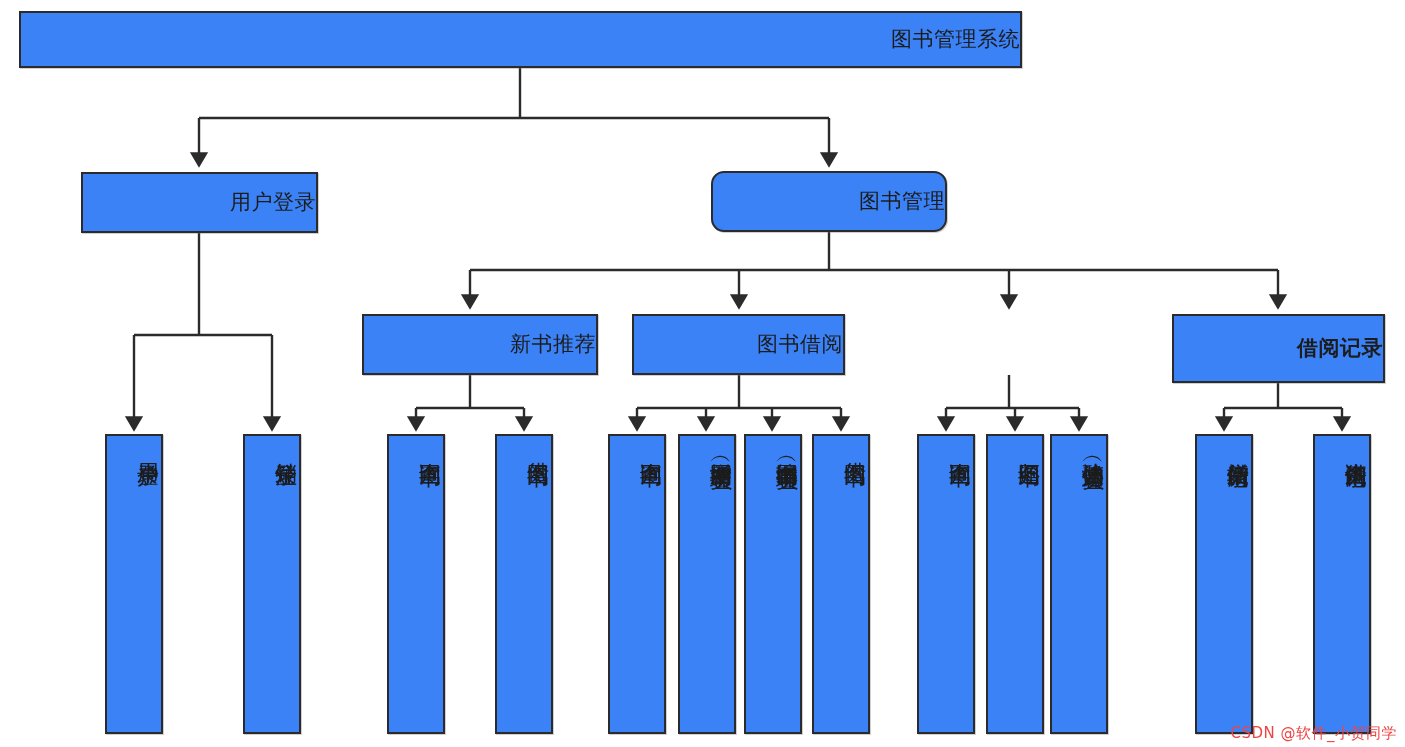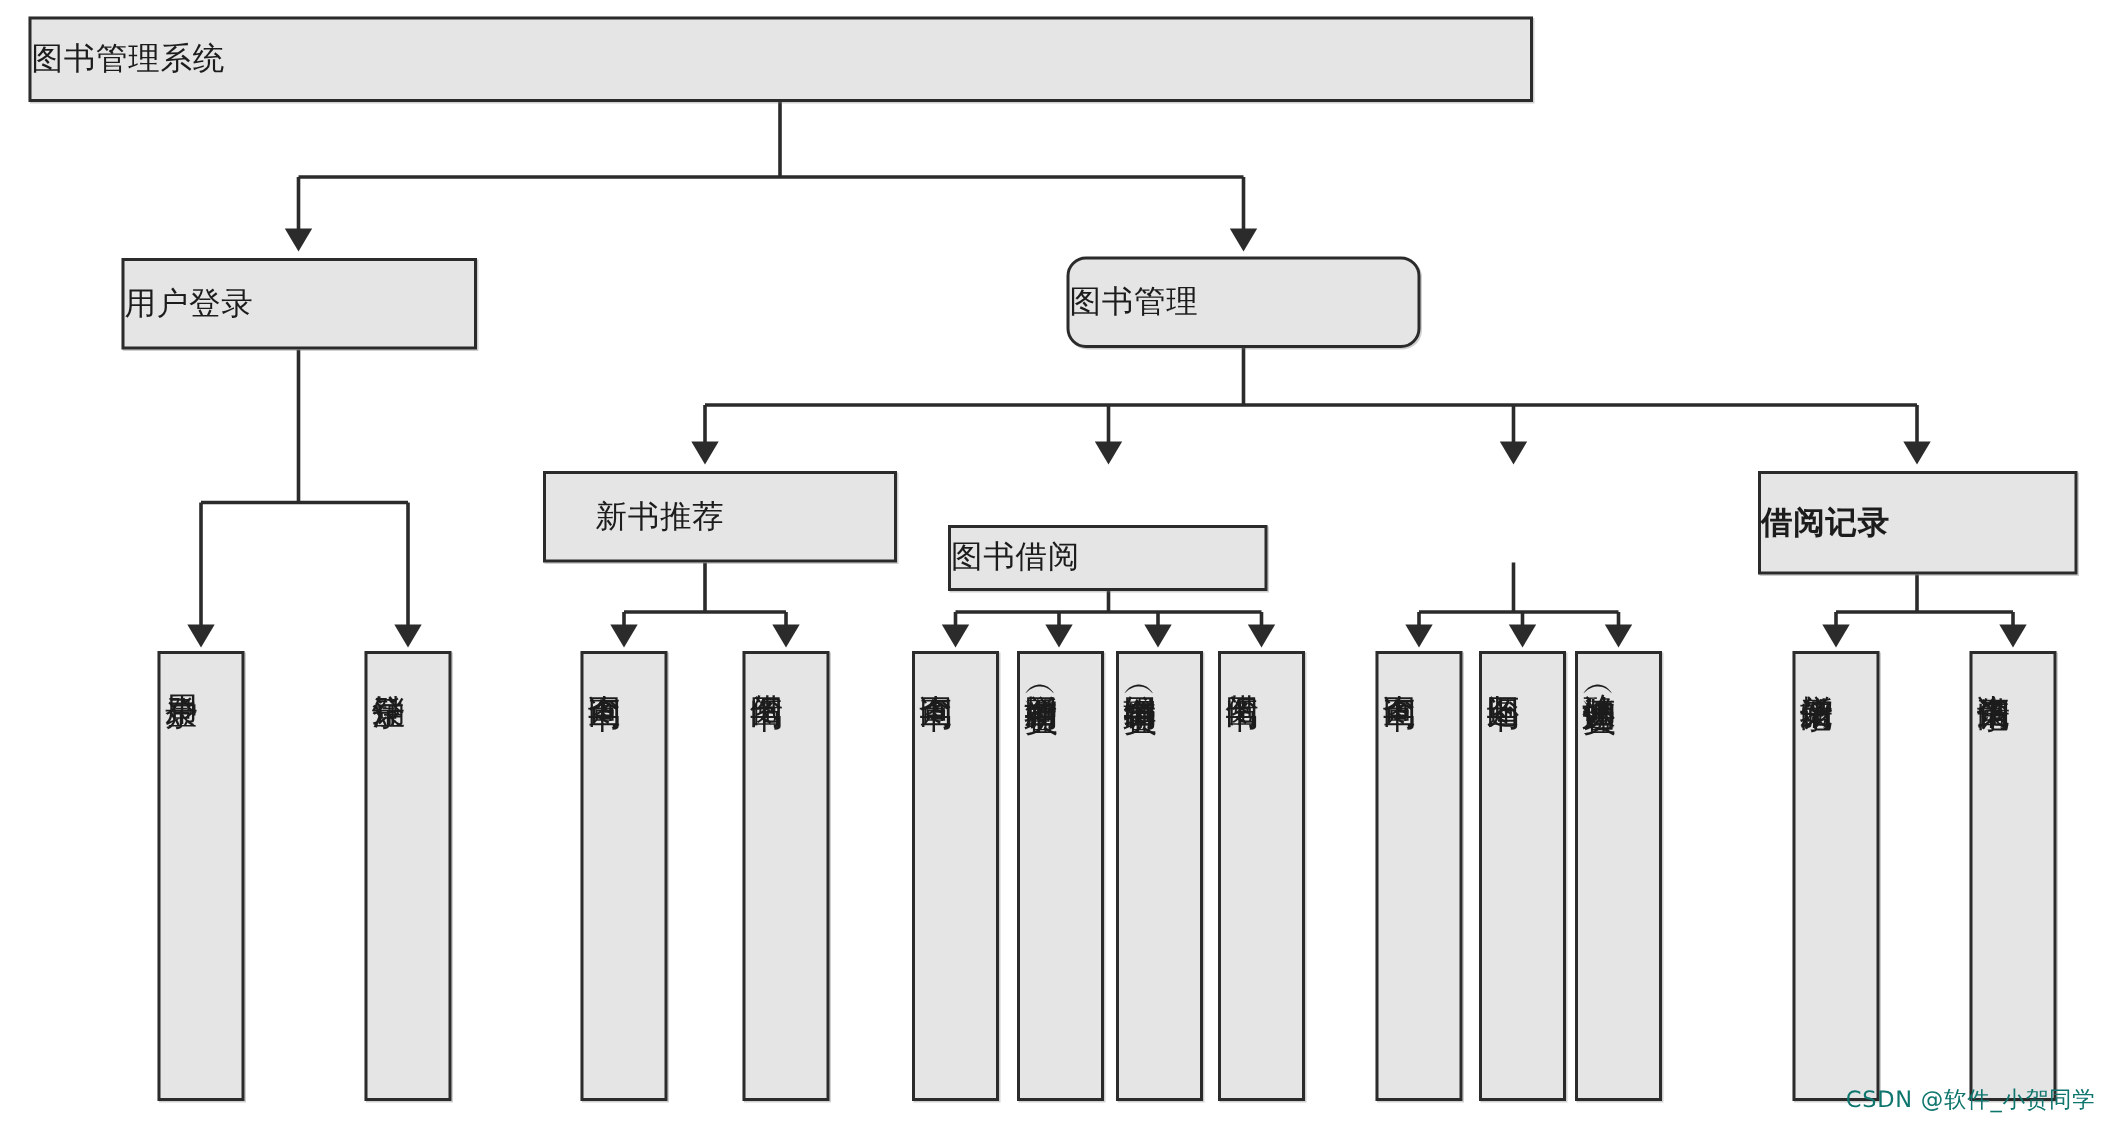--- a/index.html
+++ b/index.html
@@ -5,26 +5,26 @@
   html,body{margin:0;padding:0;background:#ffffff;}
   body{
     font-family:"DejaVu Sans","Liberation Sans",sans-serif;
     width:1405px;height:747px;overflow:hidden;position:relative;
   }
   #diagram-root{position:relative;width:1405px;height:747px;background:#fff;}
   svg.layer{position:absolute;left:0;top:0;width:1405px;height:747px;}
 
   .node-box{
     position:absolute;
-    background:#e5e5e5;
+    background:#3b82f6;
     border:2.2px solid #2b2b2b;
     box-sizing:border-box;
     display:flex;
     align-items:center;
-    justify-content:flex-start;
+    justify-content:flex-end;
     box-shadow:1px 1px 0 rgba(120,120,120,0.35);
   }
   .node-label{
     color:#1c1c1c;
     font-size:21px;
     line-height:1.12;
     letter-spacing:0.5px;
     white-space:nowrap;
     text-align:center;
   }
@@ -39,21 +39,21 @@
     line-height:1.18;
     letter-spacing:1px;
     white-space:normal;
     max-height:100%;
   }
   #watermark{
     position:absolute;
     right:8px;
     bottom:4px;
     font-size:15px;
-    color:#0f766e;
+    color:#ef4444;
     letter-spacing:0.5px;
     white-space:nowrap;
     pointer-events:none;
   }
 </style>
 </head>
 <body>
 
 <div id="diagram-root">
 
@@ -114,21 +114,21 @@
   <div class="node-box" style="left:81px;top:172px;width:237px;height:61px;">
     <span class="node-label">用户登录</span>
   </div>
   <div class="node-box" style="left:711px;top:171px;width:236px;height:61px;border-radius:13px;">
     <span class="node-label">图书管理</span>
   </div>
 
   <div class="node-box" style="left:362px;top:314px;width:236px;height:61px;padding-left:33px;">
     <span class="node-label">新书推荐</span>
   </div>
-  <div class="node-box" style="left:632px;top:314px;width:213px;height:44px;margin-top:36px;">
+  <div class="node-box" style="left:632px;top:314px;width:213px;height:61px;">
     <span class="node-label">图书借阅</span>
   </div>
   <div class="node-box" style="left:1172px;top:314px;width:213px;height:69px;font-weight:bold;">
     <span class="node-label">借阅记录</span>
   </div>
 
   <div class="node-box leaf" style="left:105px;top:434px;width:58px;height:300px;">
     <span class="node-label">用户登录</span>
   </div>
   <div class="node-box leaf" style="left:243px;top:434px;width:58px;height:300px;">

